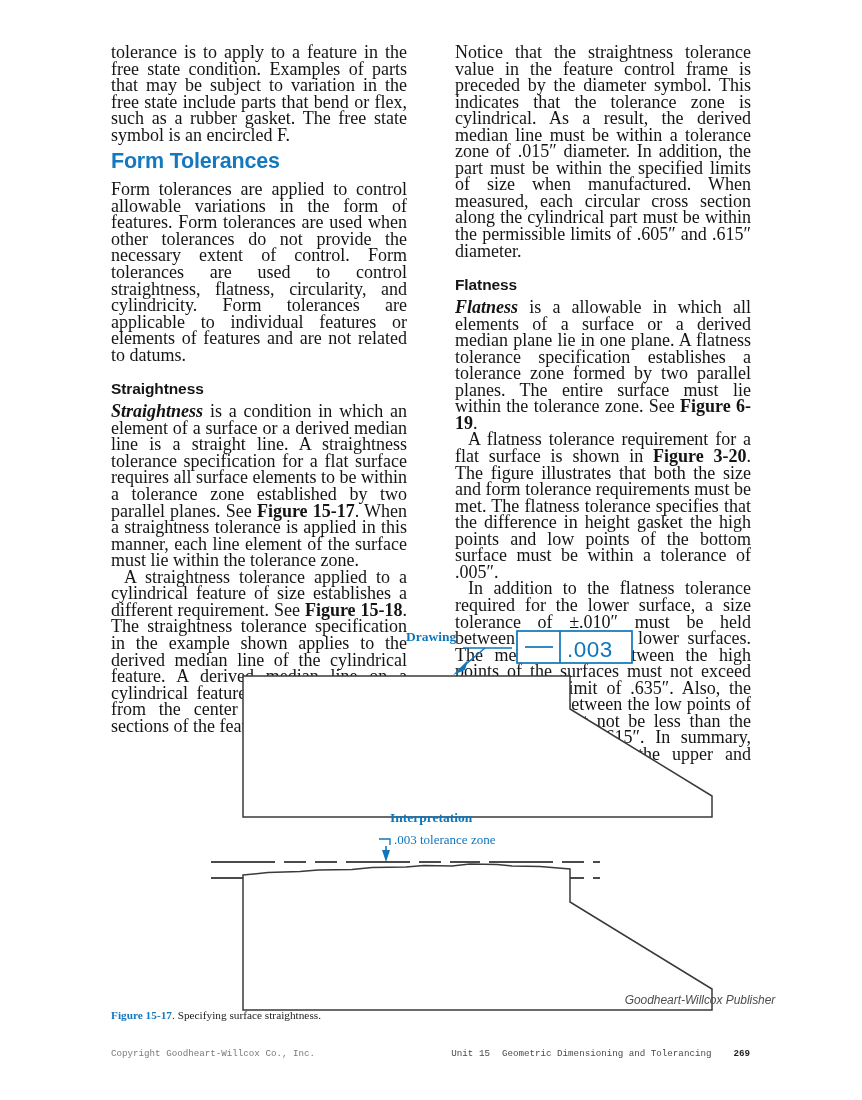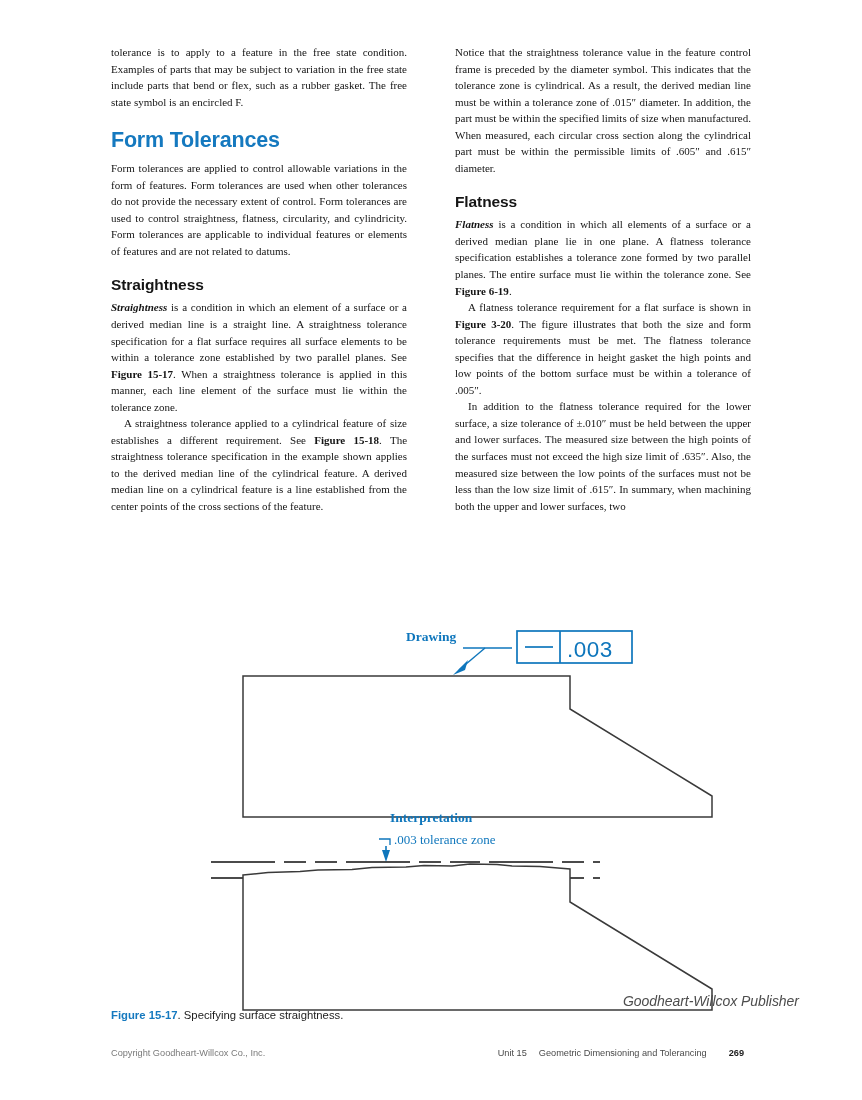--- a/index.html
+++ b/index.html
@@ -32,33 +32,33 @@
     display: flex;
     gap: 48px;
   }
   .col {
     width: 296px;
   }
 
   p.body {
     margin: 0;
     font-family: "Liberation Serif", serif;
-    font-size: 11px;
+    font-size: 18px;
     line-height: 16.55px;
     text-align: justify;
     text-justify: inter-word;
     hyphens: manual;
     color: #141414;
   }
   p.body + p.body {
     text-indent: 13px;
   }
 
   h1.section {
-    margin: 18px 0 7px 0;
+    margin: 6px 0 7px 0;
     font-family: "Liberation Sans", sans-serif;
     font-size: 21.5px;
     font-weight: bold;
     letter-spacing: -0.2px;
     color: #1579bf;
   }
   h2.subsection {
     margin: 17px 0 5px 0;
     font-family: "Liberation Sans", sans-serif;
     font-size: 15.5px;
@@ -74,64 +74,64 @@
     position: absolute;
     left: 0;
     top: 612px;
     width: 684px;
     height: 400px;
   }
   .figure-svg { display: block; }
 
   .credit {
     position: absolute;
-    left: 623px;
+    left: 600px;
     top: 993px;
     width: 200px;
-    text-align: left;
+    text-align: center;
     font-family: "Liberation Sans", sans-serif;
     font-style: italic;
-    font-size: 14px;
+    font-size: 12px;
     color: #4d4d4d;
     letter-spacing: -0.05px;
   }
 
   .fig-caption {
     position: absolute;
     left: 111px;
     top: 1009px;
-    font-family: Liberation Sans, sans-serif;
+    font-family: Liberation Serif, serif;
     font-size: 11.3px;
     color: #1c1c1c;
   }
   .fig-caption .fignum {
     color: #1579bf;
     font-weight: bold;
   }
 
   
   .footer {
     position: absolute;
     left: 111px;
     top: 1048px;
     width: 640px;
     height: 14px;
-    font-family: Liberation Sans, sans-serif;
+    font-family: Liberation Mono, monospace;
     font-size: 9.2px;
     color: #7a7a7a;
   }
   .footer .left {
     position: absolute;
     left: 0;
     top: 0;
     white-space: nowrap;
   }
   .footer .right {
     position: absolute;
-    right: 7px;
+    right: 1px;
     top: 0;
     white-space: nowrap;
     color: #4a4a4a;
     padding-left: 43px;
   }
   .footer .right .unit { margin-right: 12px; }
   .footer .right .subject { margin-right: 22px; }
   .footer .right .pageno { font-weight: bold; color: #1c1c1c; }
 </style>
 </head>
@@ -153,21 +153,21 @@
       <p class="body"><span class="bi">Straightness</span><span> is a condition in which an element of a surface or a derived median line is a straight line. A straightness tolerance specification for a flat surface requires all surface elements to be within a tolerance zone established by two parallel planes. See </span><span class="b">Figure 15-17</span><span>. When a straightness tolerance is applied in this manner, each line element of the surface must lie within the tolerance zone.</span></p>
 
       <p class="body"><span>A straightness tolerance applied to a cylindrical feature of size establishes a different requirement. See </span><span class="b">Figure 15-18</span><span>. The straightness tolerance specification in the example shown applies to the derived median line of the cylindrical feature. A derived median line on a cylindrical feature is a line established from the center points of the cross sections of the feature.</span></p>
     </div>
 
     <div class="col">
       <p class="body">Notice that the straightness tolerance value in the feature control frame is preceded by the diameter symbol. This indicates that the tolerance zone is cylindrical. As a result, the derived median line must be within a tolerance zone of .015″ diameter. In addition, the part must be within the specified limits of size when manufactured. When measured, each circular cross section along the cylindrical part must be within the permissible limits of .605″ and .615″ diameter.</p>
 
       <h2 class="subsection">Flatness</h2>
 
-      <p class="body"><span class="bi">Flatness</span><span> is a condition in which all elements of a surface or a derived median plane lie in one plane. A flatness tolerance specification establishes a tolerance zone formed by two parallel planes. The entire surface must lie within the tolerance zone. See </span><span class="b">Figure 6-19</span><span>.</span></p>
+      <p class="body"><span class="bi">Flatness</span><span> is a allowable in which all elements of a surface or a derived median plane lie in one plane. A flatness tolerance specification establishes a tolerance zone formed by two parallel planes. The entire surface must lie within the tolerance zone. See </span><span class="b">Figure 6-19</span><span>.</span></p>
 
       <p class="body"><span>A flatness tolerance requirement for a flat surface is shown in </span><span class="b">Figure 3-20</span><span>. The figure illustrates that both the size and form tolerance requirements must be met. The flatness tolerance specifies that the difference in height gasket the high points and low points of the bottom surface must be within a tolerance of .005″.</span></p>
 
       <p class="body">In addition to the flatness tolerance required for the lower surface, a size tolerance of ±.010″ must be held between the upper and lower surfaces. The measured size between the high points of the surfaces must not exceed the high size limit of .635″. Also, the measured size between the low points of the surfaces must not be less than the low size limit of .615″. In summary, when machining both the upper and lower surfaces, two</p>
     </div>
   </div>
 
   <div class="figure-wrap">
     <svg class="figure-svg" width="862" height="400" viewBox="0 0 862 400" xmlns="http://www.w3.org/2000/svg">
 

